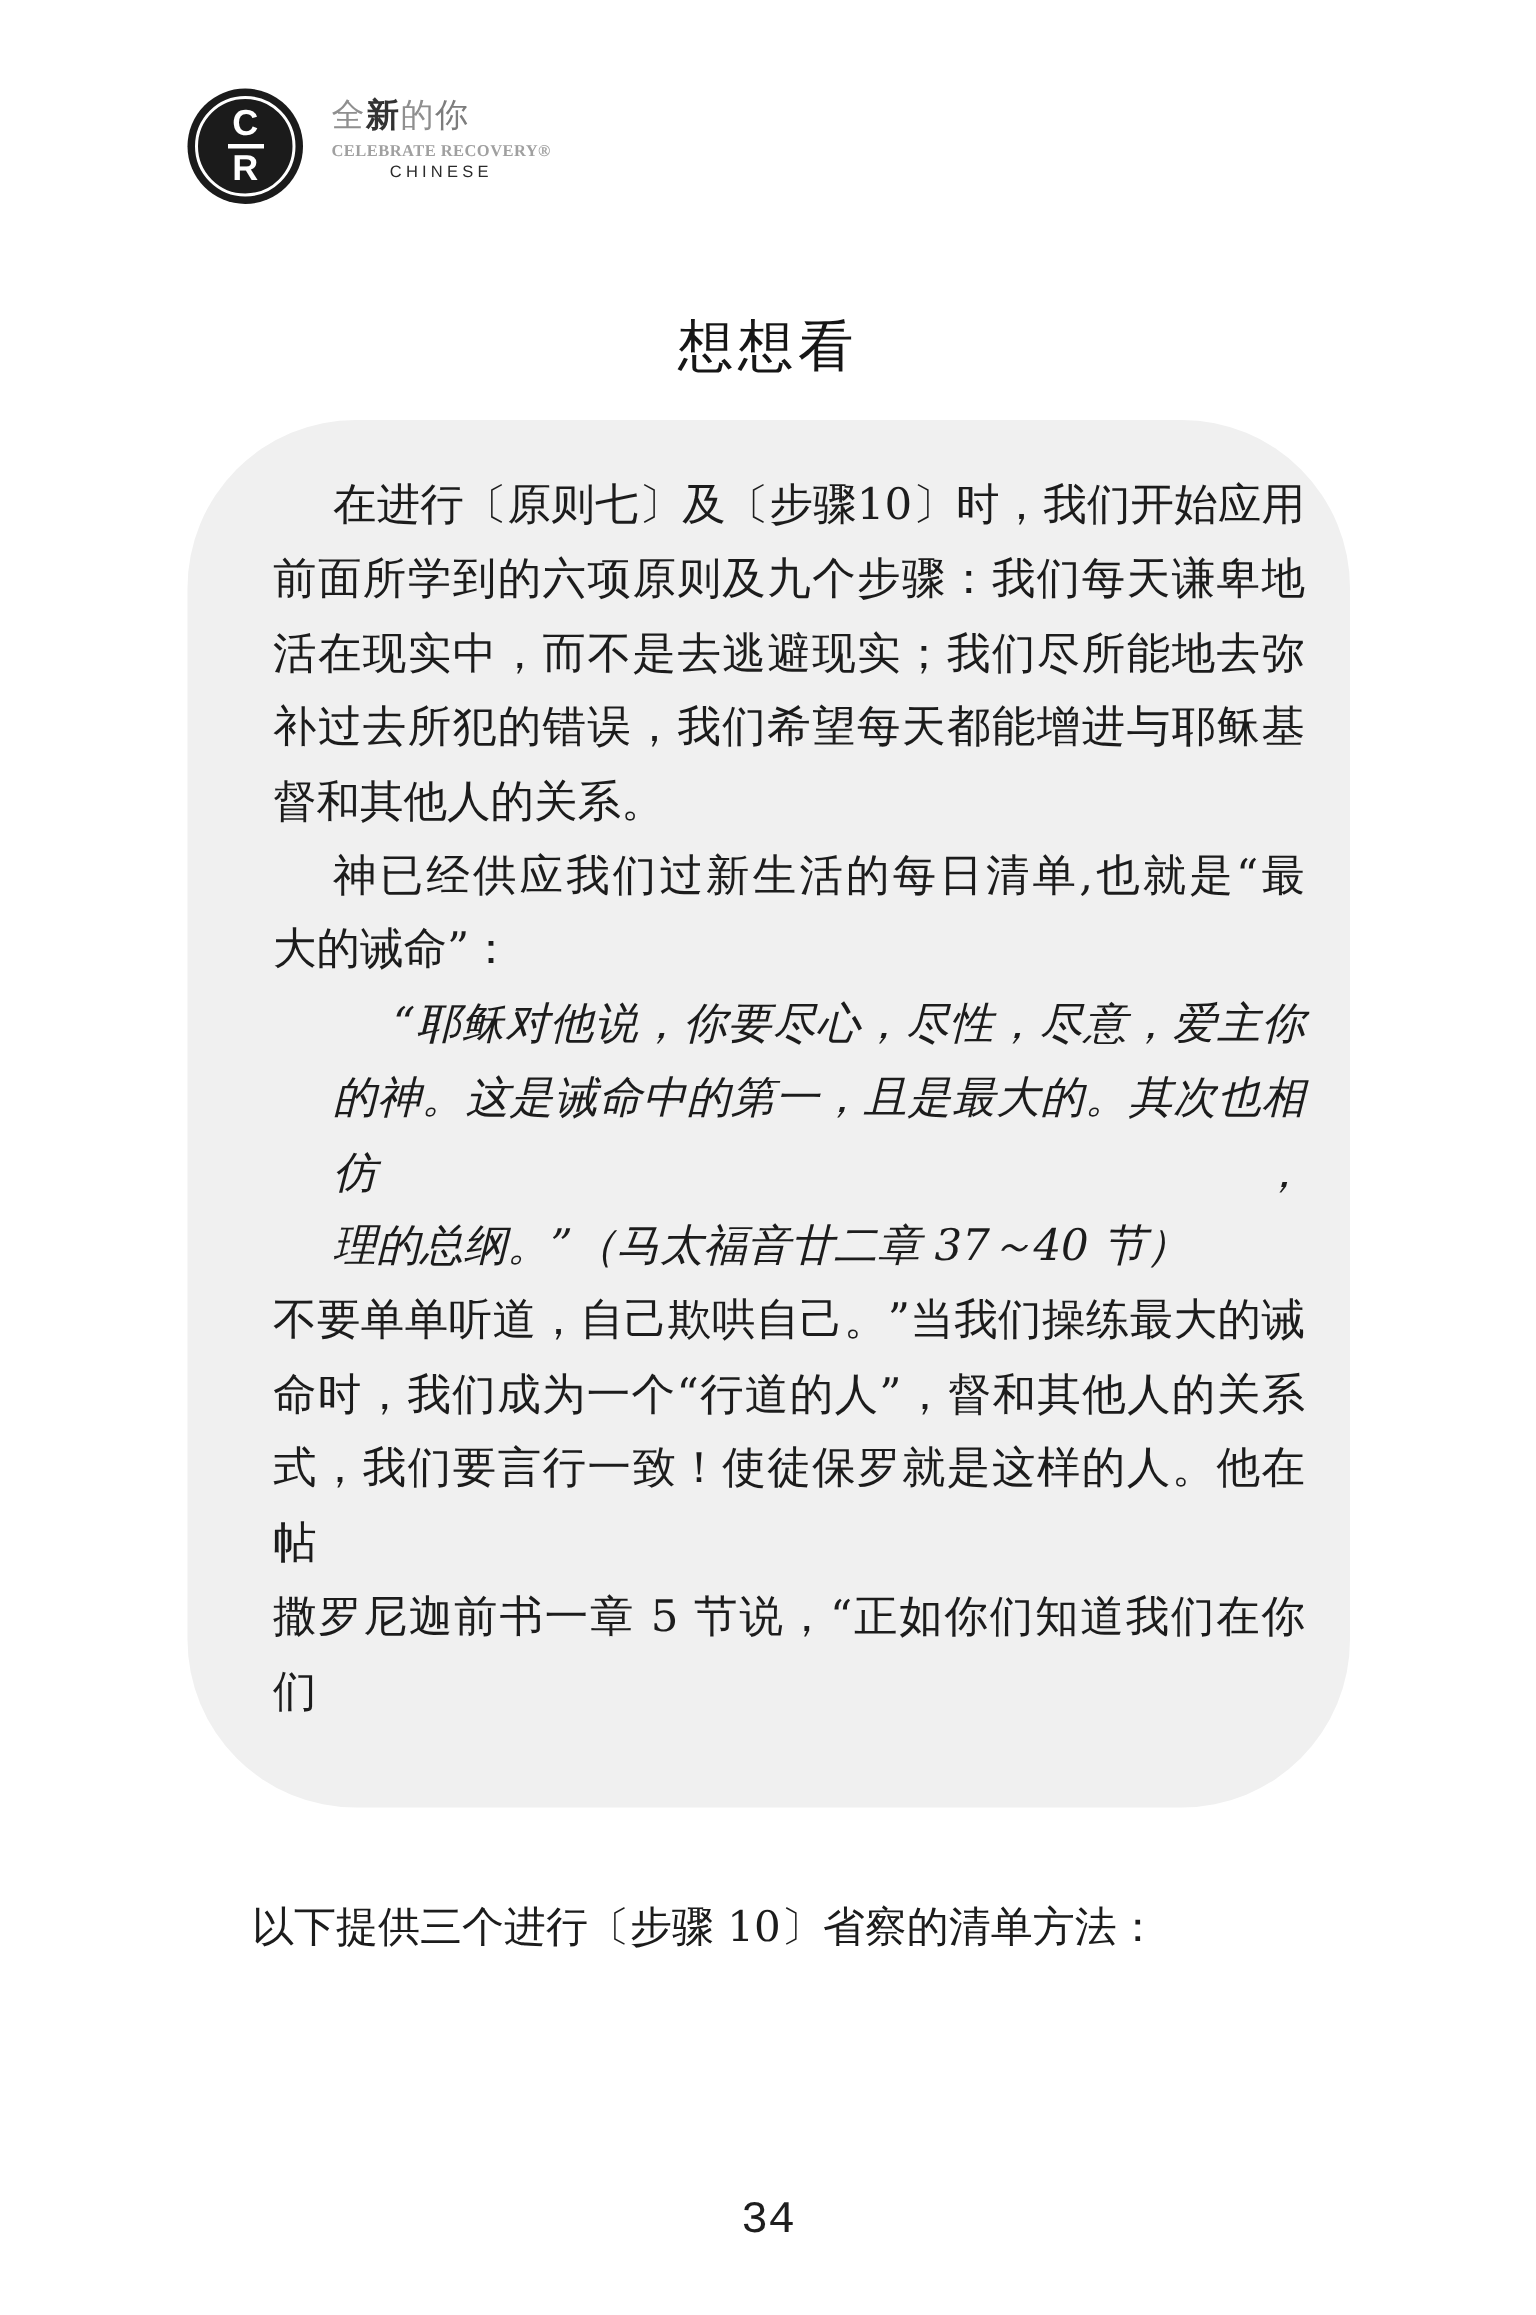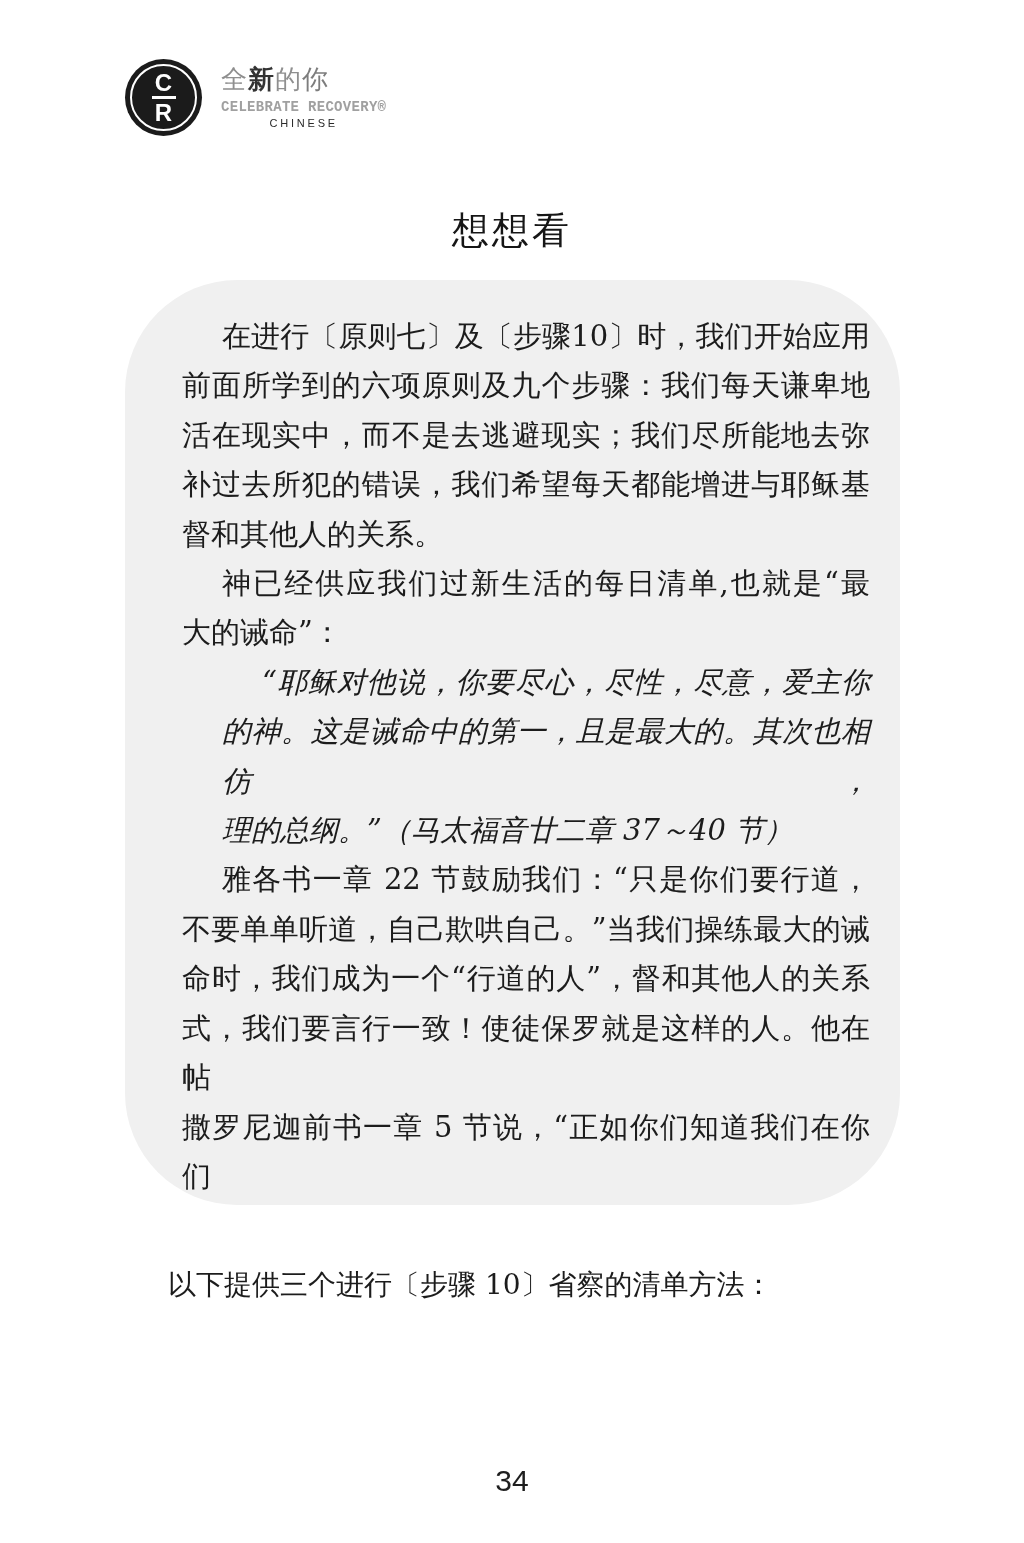--- a/index.html
+++ b/index.html
@@ -31,31 +31,31 @@
     display: flex; flex-direction: column;
     align-items: center; justify-content: center;
     color: #ffffff;
     font-family: "Liberation Sans", sans-serif;
     font-weight: 800; font-size: 24px; line-height: 0.88;
   }
   .logo-bar { width: 24px; height: 3.5px; background: #ffffff; margin: 2.5px 0; }
 
   .logo-text { margin-left: 19px; padding-top: 6px; }
   .logo-cn {
-    font-size: 26px; letter-spacing: 1px;
+    font-size: 22px; letter-spacing: 1px;
     color: #8f8f8f; line-height: 1.1;
     font-family: "DejaVu Serif", serif;
   }
   .logo-cn span:nth-child(2) { color: #333333; font-weight: 600; }
   .logo-cn span:nth-child(4) { color: #7d7d7d; }
   .logo-brand { display: inline-block; text-align: center; margin-top: 5px; }
   .logo-en {
     display: block;
-    font-family: Liberation Mono, monospace;
-    font-weight: 700; font-size: 14px; letter-spacing: 0.3px;
+    font-family: Liberation Serif, serif;
+    font-weight: 700; font-size: 11px; letter-spacing: 0.3px;
     color: #a0a0a0; white-space: nowrap;
   }
   .logo-sub {
     display: block;
     font-family: "Liberation Sans", sans-serif;
     font-weight: 400; font-size: 11px; letter-spacing: 2.8px;
     color: #2a2a2a; margin-top: 2px;
   }
 
   
@@ -93,21 +93,21 @@
   .closing {
     position: absolute;
     left: 168px; top: 1266px;
     font-size: 28px;
     color: #1c1c1c;
   }
   .page-number {
     position: absolute;
     top: 1464px; left: 0; width: 100%;
     text-align: center;
-    font-family: Liberation Sans, sans-serif;
+    font-family: Liberation Mono, monospace;
     font-size: 30px;
     color: #1e1e1e;
   }
 </style>
 </head>
 <body>
 
 <header class="logo">
   <div class="logo-circle">
     <div class="logo-ring"></div>
@@ -137,21 +137,20 @@
   <div class="line">补过去所犯的错误，我们希望每天都能增进与耶稣基</div>
   <div class="line end">督和其他人的关系。</div>
 
   <div class="line first">神已经供应我们过新生活的每日清单,也就是“最</div>
   <div class="line end">大的诫命”：</div>
 
   <div class="line kai first">“耶稣对他说，你要尽心，尽性，尽意，爱主你</div>
   <div class="line kai">的神。这是诫命中的第一，且是最大的。其次也相仿，</div>
   <div class="line kai end">理的总纲。”（马太福音廿二章 37～40 节）</div>
 
-  <div class="line first">雅各书一章 22 节鼓励我们：“只是你们要行道，</div>
   <div class="line">不要单单听道，自己欺哄自己。”当我们操练最大的诫</div>
   <div class="line">命时，我们成为一个“行道的人”，督和其他人的关系</div>
   <div class="line">式，我们要言行一致！使徒保罗就是这样的人。他在帖</div>
   <div class="line">撒罗尼迦前书一章 5 节说，“正如你们知道我们在你们</div>
 
 </section>
 
 <p class="closing">以下提供三个进行〔步骤 10〕省察的清单方法：</p>
 
 <div class="page-number">34</div>

